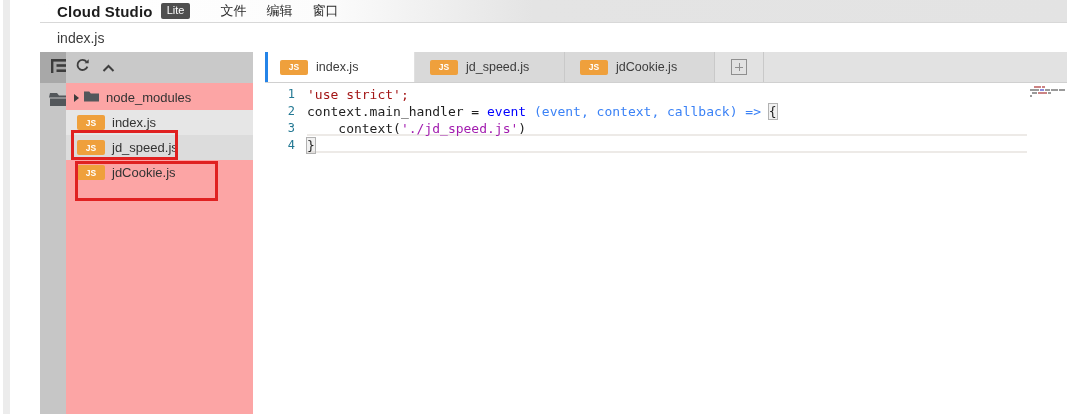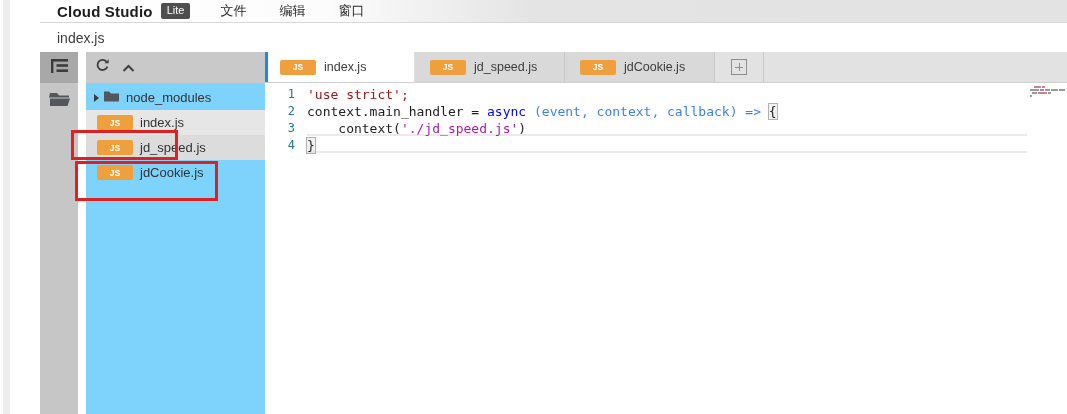--- a/index.html
+++ b/index.html
@@ -8,49 +8,49 @@
   .left-strip{position:absolute;left:3px;top:0;width:7px;height:414px;background:#ececec;}
   .app{position:absolute;left:40px;top:0;right:0;bottom:0;}
 
   
   .topbar{position:absolute;left:0;right:0;top:0;height:22px;
           background:linear-gradient(to right,#ffffff 0%,#fcfcfc 28%,#e4e4e4 48%,#e3e3e3 100%);
           border-bottom:1px solid #d8d8d8;display:flex;align-items:center;}
   .brand{margin-left:17px;font-weight:bold;font-size:15px;color:#1c1c1c;letter-spacing:.2px;}
   .badge{margin-left:8px;background:#4f4f4f;color:#fff;font-size:11px;font-weight:normal;
          padding:1px 6px 2px;border-radius:2px;line-height:13px;}
-  .menus{margin-left:30px;display:flex;gap:33px;font-size:13px;color:#2a2a2a;justify-content:space-between;}
+  .menus{margin-left:30px;display:flex;gap:20px;font-size:13px;color:#2a2a2a;justify-content:space-between;}
   .menu-item{cursor:default;}
 
   
   .breadcrumb{position:absolute;top:23px;left:0;right:0;height:29px;background:#fff;
               display:flex;align-items:center;}
   .breadcrumb .bc-title{margin-left:17px;font-size:14px;color:#3c3c3c;}
 
   .main{position:absolute;top:52px;left:0;right:0;bottom:0;}
 
   
   .activity-bar{position:absolute;left:0;top:0;bottom:0;width:38px;background:#c6c6c6;}
   .activity-item{height:31px;display:flex;align-items:center;justify-content:center;}
   .activity-item.active{background:#a8a8a8;}
   .activity-item.folder-slot{height:36px;}
 
   
-  .explorer{position:absolute;left:46px;top:0;bottom:0;width:187px;background:#7dd3fc;text-decoration:underline;}
+  .explorer{position:absolute;left:26px;top:0;bottom:0;width:187px;background:#fca5a5;text-decoration:underline;}
   .explorer-toolbar{height:31px;background:#c9c9c9;display:flex;align-items:center;gap:12px;
                     padding-left:9px;}
   .file-list{position:absolute;top:33px;left:0;right:0;}
   .file-row{height:25px;display:flex;align-items:center;font-size:13px;color:#333;}
   .file-row.row-open{background:#e6e6e6;}
   .file-row.row-selected{background:#dcdcdc;}
   .expander{width:0;height:0;border-left:5px solid #3c3c3c;border-top:4px solid transparent;
             border-bottom:4px solid transparent;margin-left:8px;flex:none;}
   .folder-glyph{margin-left:5px;flex:none;}
   .row-label{margin-left:7px;}
-  .js-badge{width:36px;height:15px;margin-left:11px;background:#efa03c;border-radius:2px;
+  .js-badge{width:28px;height:15px;margin-left:11px;background:#efa03c;border-radius:2px;
             color:#fff;font-size:8.5px;font-weight:bold;display:flex;align-items:center;
             justify-content:center;flex:none;font-family:"Liberation Sans",sans-serif;}
 
   
   .editor-zone{position:absolute;left:225px;right:0;top:0;bottom:0;}
   .tabbar{height:31px;background:#e2e2e2;border-bottom:1px solid #d0d0d0;display:flex;
           box-sizing:border-box;}
   .tab{width:150px;box-sizing:border-box;display:flex;align-items:center;gap:8px;
        padding-left:15px;font-size:12.5px;color:#3c3c3c;background:#d9d9d9;
        border-right:1px solid #c9c9c9;cursor:default;}
@@ -179,21 +179,21 @@
             <span class="tab-label">jdCookie.js</span>
           </div>
           <div class="plus-cell">
             <span class="plus-icon"></span>
           </div>
         </div>
       <div class="editor">
         <div class="current-line-box"></div>
         <div class="code-lines" id="code-lines">
             <div class="code-line"><span class="gutter" style="color: rgb(35, 120, 147);">1</span><span style="color: rgb(163, 21, 21);">'use strict';</span></div>
-            <div class="code-line"><span class="gutter" style="color: rgb(35, 120, 147);">2</span><span style="color: rgb(31, 31, 31);">context.main_handler = </span><span style="color: rgb(0, 0, 255);">async</span><span style="color: #3b82f6;"> (event, context, callback) =&gt; </span><span class="seg-bracket" style="color: rgb(31, 31, 31);">{</span></div>
+            <div class="code-line"><span class="gutter" style="color: rgb(35, 120, 147);">2</span><span style="color: rgb(31, 31, 31);">context.main_handler = </span><span style="color: rgb(0, 0, 255);">event</span><span style="color: #3b82f6;"> (event, context, callback) =&gt; </span><span class="seg-bracket" style="color: rgb(31, 31, 31);">{</span></div>
             <div class="code-line"><span class="gutter" style="color: rgb(35, 120, 147);">3</span><span style="color: rgb(31, 31, 31);">    context(</span><span style="color: #a21caf;">'./jd_speed.js'</span><span style="color: rgb(31, 31, 31);">)</span></div>
             <div class="code-line"><span class="gutter" style="color: rgb(35, 120, 147);">4</span><span class="seg-bracket" style="color: rgb(31, 31, 31);">}</span></div>
           </div>
         <div class="minimap" id="minimap">
             <div class="mm-row" style="padding-left: 4px;">
               <div class="mm-seg" style="width: 7px; background: rgb(204, 132, 132);"></div>
               <div class="mm-seg" style="width: 3px; background: rgb(204, 132, 132);"></div>
             </div>
             <div class="mm-row" style="padding-left: 0px;">
               <div class="mm-seg" style="width: 9px; background: rgb(154, 154, 154);"></div>

